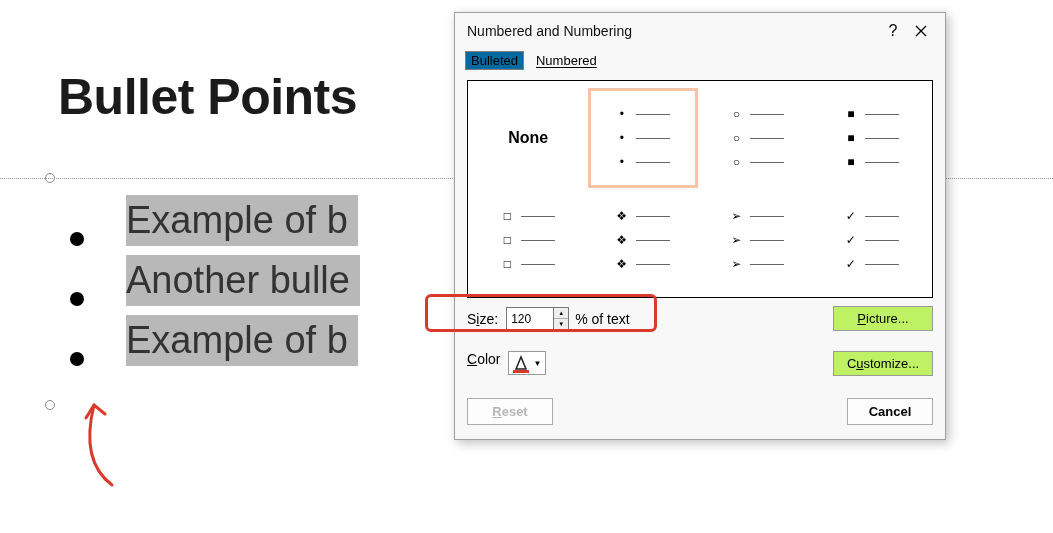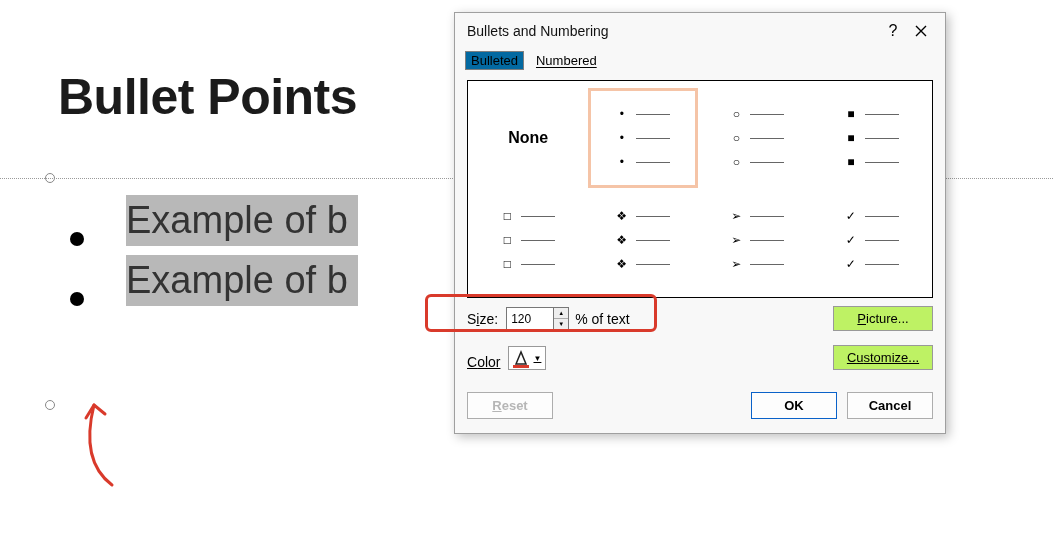--- a/index.html
+++ b/index.html
@@ -230,23 +230,22 @@
     background: #bef264;
     font-size: 13px;
     padding: 4px 10px;
     min-width: 78px;
     text-align: center;
   }
   .right-btn .underline-letter { text-decoration: underline; }
 
   .color-row {
     display: flex;
-    align-items: flex-end;
-    margin-top: 14px;
-    text-decoration: underline;
+    align-items: flex-start;
+    margin-top: 20px;
   }
   .color-dd {
     display: inline-flex;
     align-items: center;
     border: 1px solid #999;
     background: #fff;
     height: 22px;
     padding: 0 4px;
     margin-left: 8px;
     gap: 4px;
@@ -287,35 +286,39 @@
   <div class="handle" style="left:45px; top:173px;"></div>
   <div class="guideline"></div>
 
   <div class="bullets">
     <div class="bullet-line">
       <span class="bullet-dot"></span>
       <span class="bullet-text">Example of b</span>
     </div>
     <div class="bullet-line">
       <span class="bullet-dot"></span>
+      <span class="bullet-text">Another bulle</span>
+    </div>
+    <div class="bullet-line">
+      <span class="bullet-dot"></span>
       <span class="bullet-text">Example of b</span>
     </div>
   </div>
 
   <div class="handle" style="left:45px; top:400px;"></div>
 
   <svg class="red-callout" width="60" height="100" viewBox="0 0 60 100">
     <path d="M 40 95 C 20 80, 12 55, 22 15" stroke="#d93a2b" stroke-width="3" fill="none" stroke-linecap="round"></path>
     <path d="M 22 15 L 14 28 M 22 15 L 33 24" stroke="#d93a2b" stroke-width="3" fill="none" stroke-linecap="round"></path>
   </svg>
 </div>
 
 <div class="dialog">
   <div class="titlebar">
-    <span class="title">Bullets and Numbering</span>
+    <span class="title">Numbered and Numbering</span>
     <span class="help-btn">?</span>
     <span class="close-btn">
       <svg width="12" height="12" viewBox="0 0 12 12">
           <path d="M1 1 L11 11 M11 1 L1 11" stroke="#000" stroke-width="1.4"></path>
         </svg>
     </span>
   </div>
 
   <div class="tabs">
     <span class="tab active">Bulleted</span>
@@ -463,16 +466,15 @@
         <span>C</span><span class="underline-letter">u</span><span>stomize...</span>
       </span>
     </div>
   </div>
 
   <div class="footer">
     <span class="btn disabled">
       <span></span><span class="underline-letter">R</span><span>eset</span>
     </span>
     <span style="flex:1"></span>
-    <span class="btn primary">OK</span>
     <span class="btn">Cancel</span>
   </div>
 </div>
 
 </body></html>

